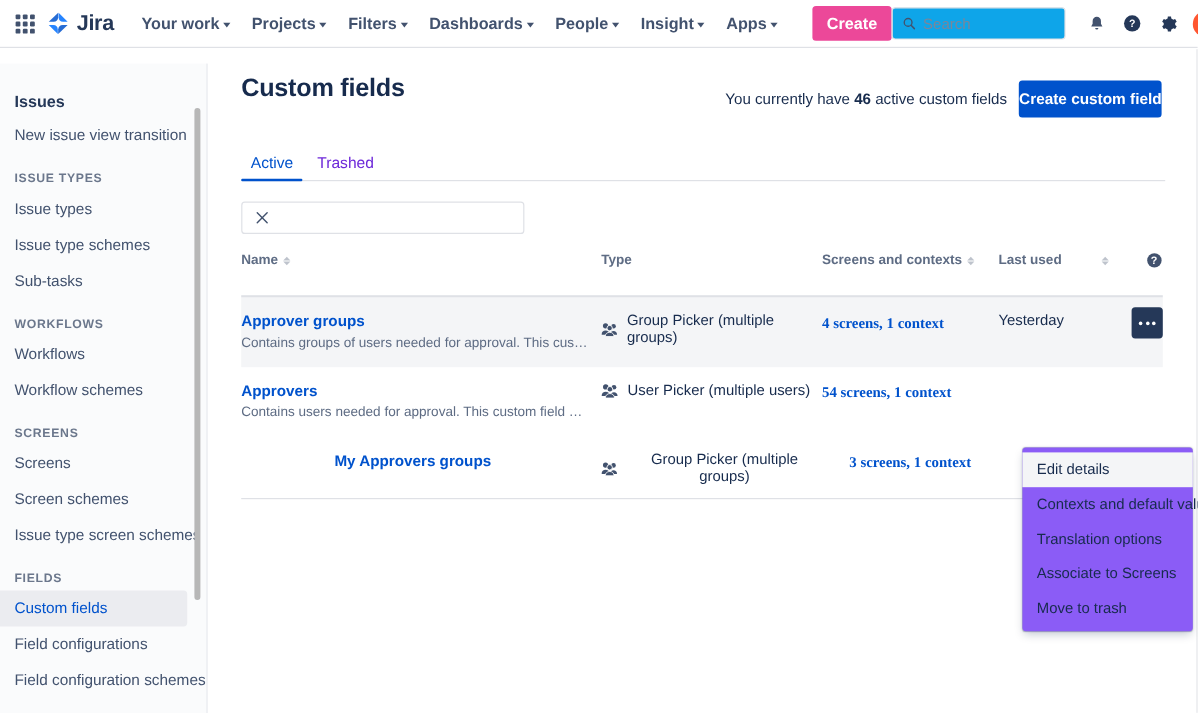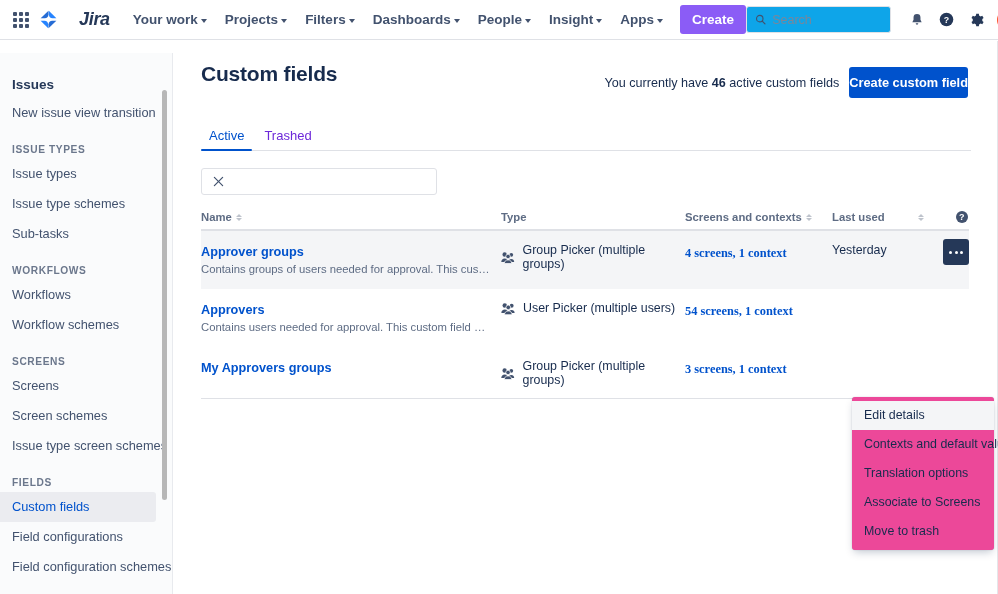--- a/index.html
+++ b/index.html
@@ -26,47 +26,47 @@
     display: flex; align-items: center; justify-content: center;
     border-radius: 3px; cursor: pointer;
     margin-left: 5px;
   }
   .appswitcher .grid {
     display: grid; grid-template-columns: repeat(3, 4px);
     grid-template-rows: repeat(3, 4px); gap: 2px;
   }
   .appswitcher .grid i { background: #42526e; border-radius: 1px; display:block; width:4px; height:4px;}
   .logo-wrap {
-    display: flex; align-items: center; gap: 20px;
-    margin-left: 9px; margin-right: 14px; cursor: pointer; font-style: italic;
+    display: flex; align-items: center; gap: 5px;
+    margin-left: 9px; margin-right: 14px; cursor: pointer;
   }
   .logo-mark { width: 21px; height: 21px; }
   .logo-text {
     font-size: 18px; font-weight: 600; color: #253858;
     letter-spacing: -0.3px; font-family: "Liberation Sans", sans-serif;
   }
   .navitem {
     display: flex; align-items: center; gap: 3px;
     font-size: 13.5px; font-weight: bold; color: #42526e;
     padding: 6px 9px; border-radius: 3px; cursor: pointer;
     white-space: nowrap;
   }
   .caret {
     width: 0; height: 0;
     border-left: 3.5px solid transparent;
     border-right: 3.5px solid transparent;
     border-top: 4px solid #42526e;
     margin-top: 2px;
   }
   .create-btn {
-    background: #8b5cf6; color: #fff;
+    background: #ec4899; color: #fff;
     font-size: 13.5px; font-weight: bold;
     border: none; border-radius: 3px;
     padding: 7px 12px; cursor: pointer;
-    margin-left: 8px;
+    margin-left: 20px;
   }
   .nav-right {
     margin-left: auto; display: flex; align-items: center; gap: 2px;
     padding-right: 4px;
   }
   .searchbox {
     display: flex; align-items: center; gap: 6px;
     width: 145px; height: 27px;
     border: 1px solid #dfe1e6; border-radius: 3px;
     background: #0ea5e9; padding: 0 8px; margin-right: 10px;
@@ -185,21 +185,21 @@
     width: 14px; height: 14px; cursor: pointer;
     display: flex; align-items: center; justify-content: center;
     flex: none;
   }
 
   
   .tbl { margin: 16px 27px 0 27px; width: 768px; position: relative; }
   .tbl-head {
     display: flex; 
     border-bottom: 2px solid #dfe1e6;
-    padding-bottom: 6px;
+    padding-bottom: 23px;
   }
   .th {
     font-size: 11.3px; font-weight: bold; color: #5e6c84;
     display: flex; align-items: center; gap: 3px;
     cursor: pointer;
   }
   .th.static { cursor: default; }
   .col-name   { width: 300px; }
   .col-type   { width: 184px; }
   .col-scr    { width: 147px; }
@@ -223,21 +223,21 @@
   }
 
   .tr {
     display: flex; align-items: flex-start;
     padding: 11px 0 11px 0;
     border-bottom: 1px solid transparent;
     min-height: 46px;
     position: relative;
   }
   .tr.hover { background: #f4f5f7; }
-  .tr.last { border-bottom: 1px solid #dfe1e6; }
+  .tr.last { border-bottom: 1px solid #dfe1e6; text-align: center; }
   .cell-name { width: 300px; padding-right: 14px; }
   .fname {
     font-size: 12.7px; color: #0052cc; font-weight: bold;
     cursor: pointer; line-height: 16px; display: inline-block;
   }
   .fdesc {
     font-size: 11.3px; color: #5e6c84; line-height: 15px;
     margin-top: 2px; white-space: nowrap; overflow: hidden;
     text-overflow: ellipsis; width: 290px;
   }
@@ -261,23 +261,23 @@
     gap: 2.5px; cursor: pointer; border: none;
   }
   .more-btn span {
     width: 3px; height: 3px; background: #fff; border-radius: 50%;
     display: block;
   }
 
   
   .menu {
     position: absolute;
-    left: 651px; top: 186px;
+    left: 651px; top: 162px;
     width: 142px;
-    background: #ec4899;
+    background: #8b5cf6;
     border-radius: 3px;
     box-shadow: 0 4px 8px -2px rgba(9,30,66,.25), 0 0 1px rgba(9,30,66,.31);
     padding: 4px 0;
     z-index: 30;
   }
   .menu-item {
     font-size: 12.4px; color: #172b4d;
     padding: 6px 12px; cursor: pointer; line-height: 17px;
     white-space: nowrap;
   }

